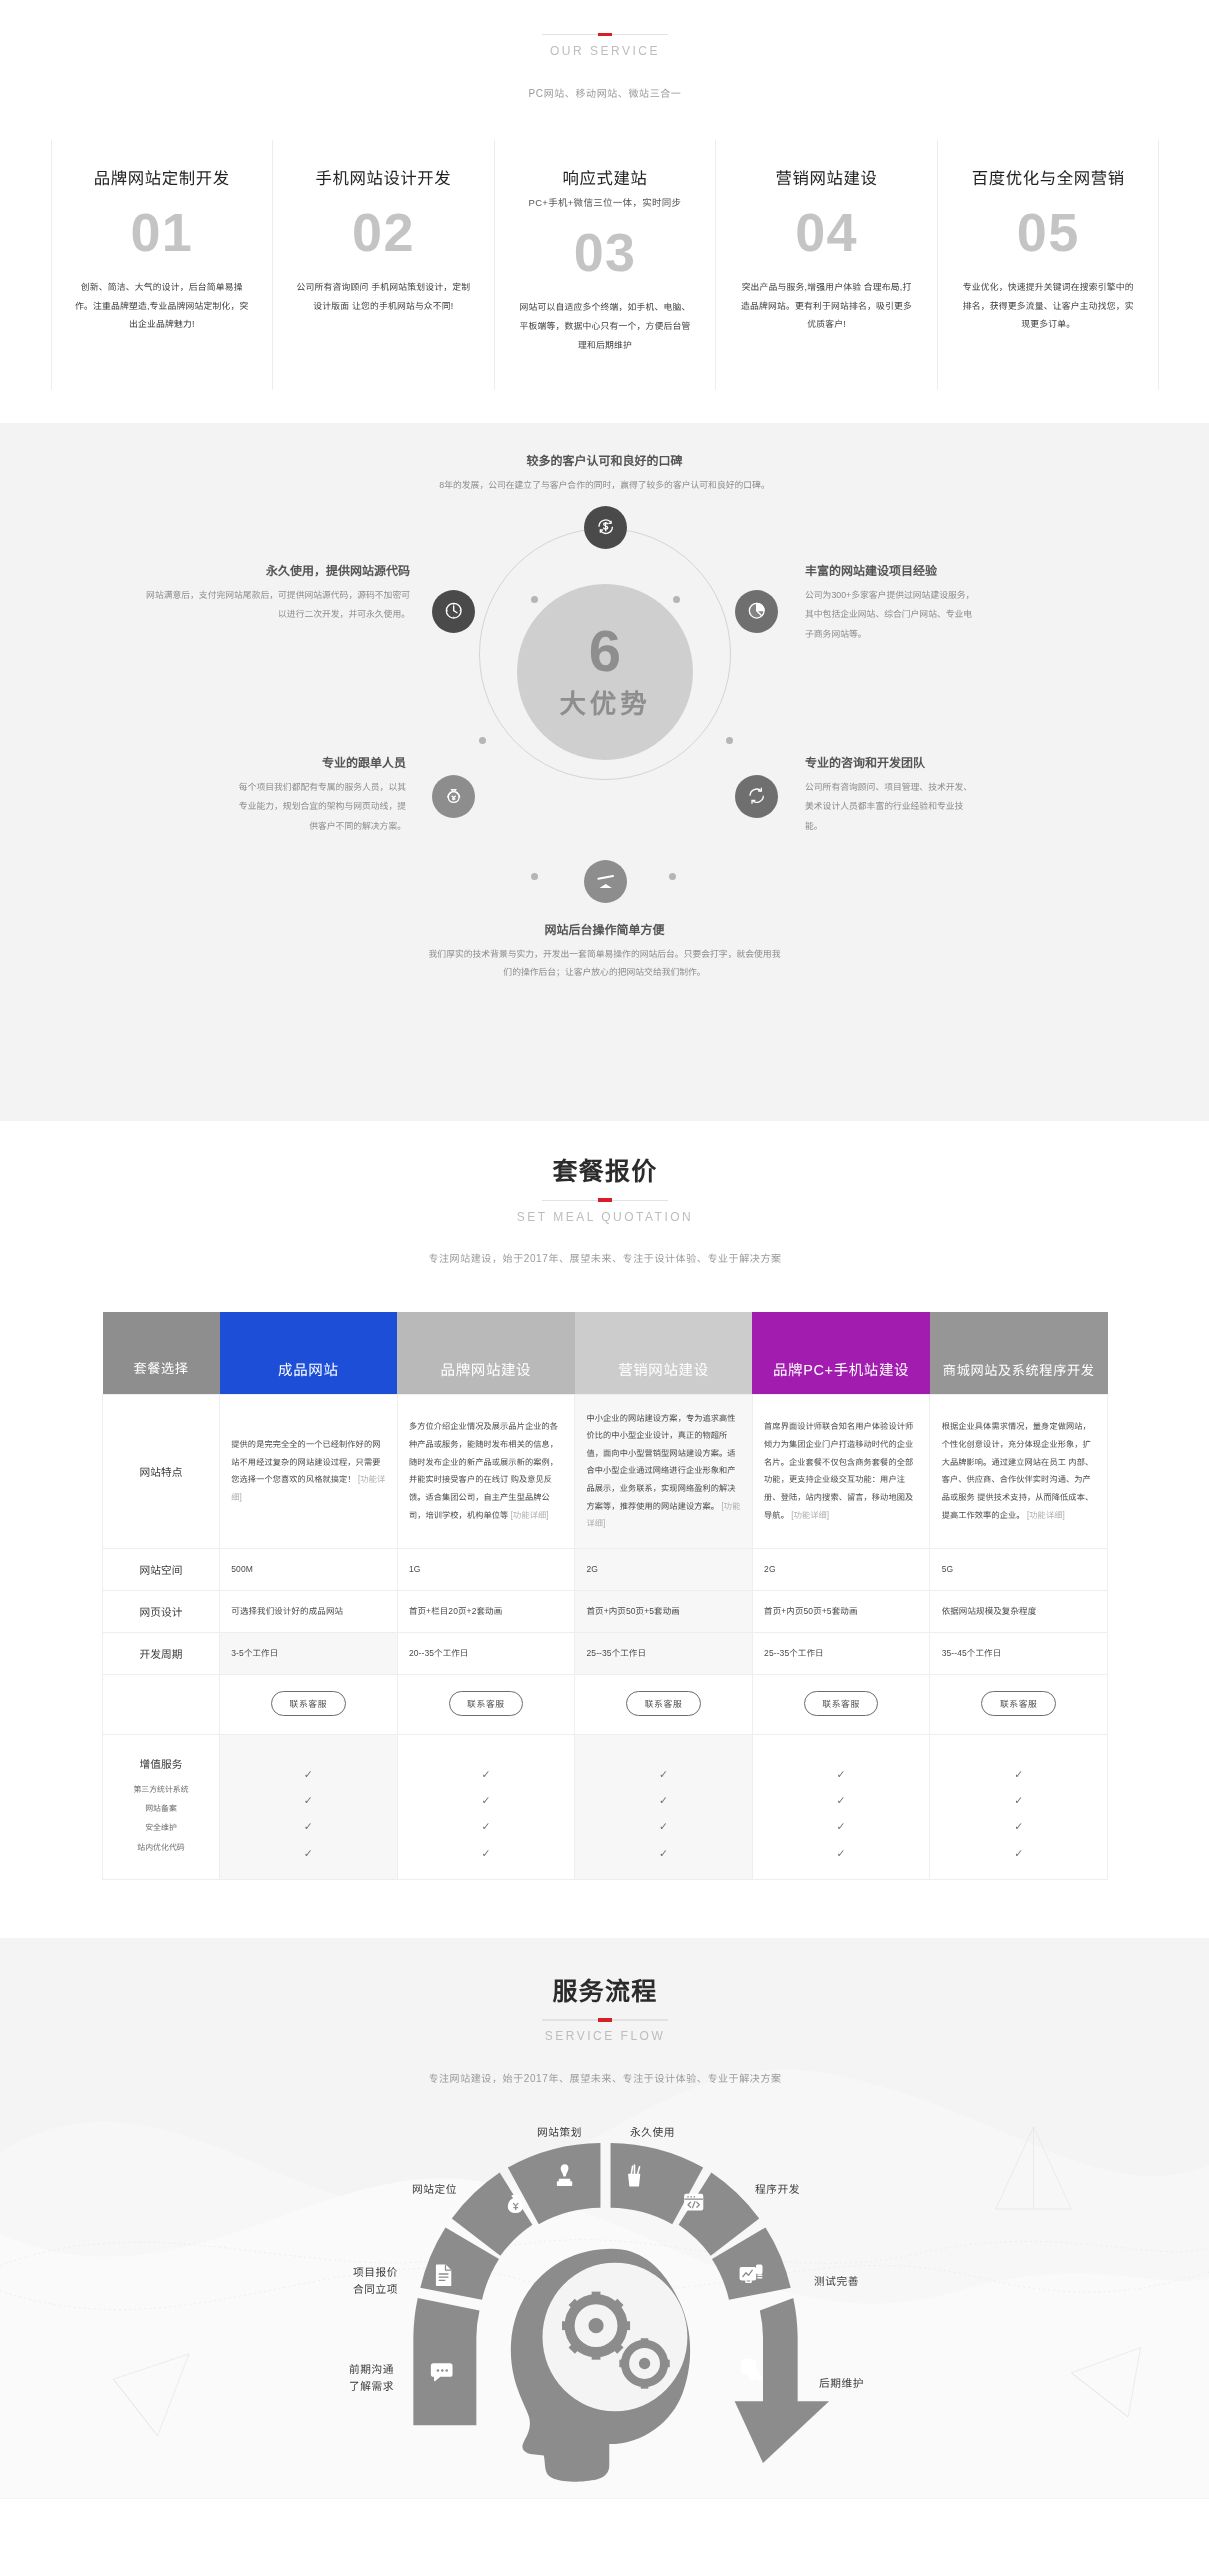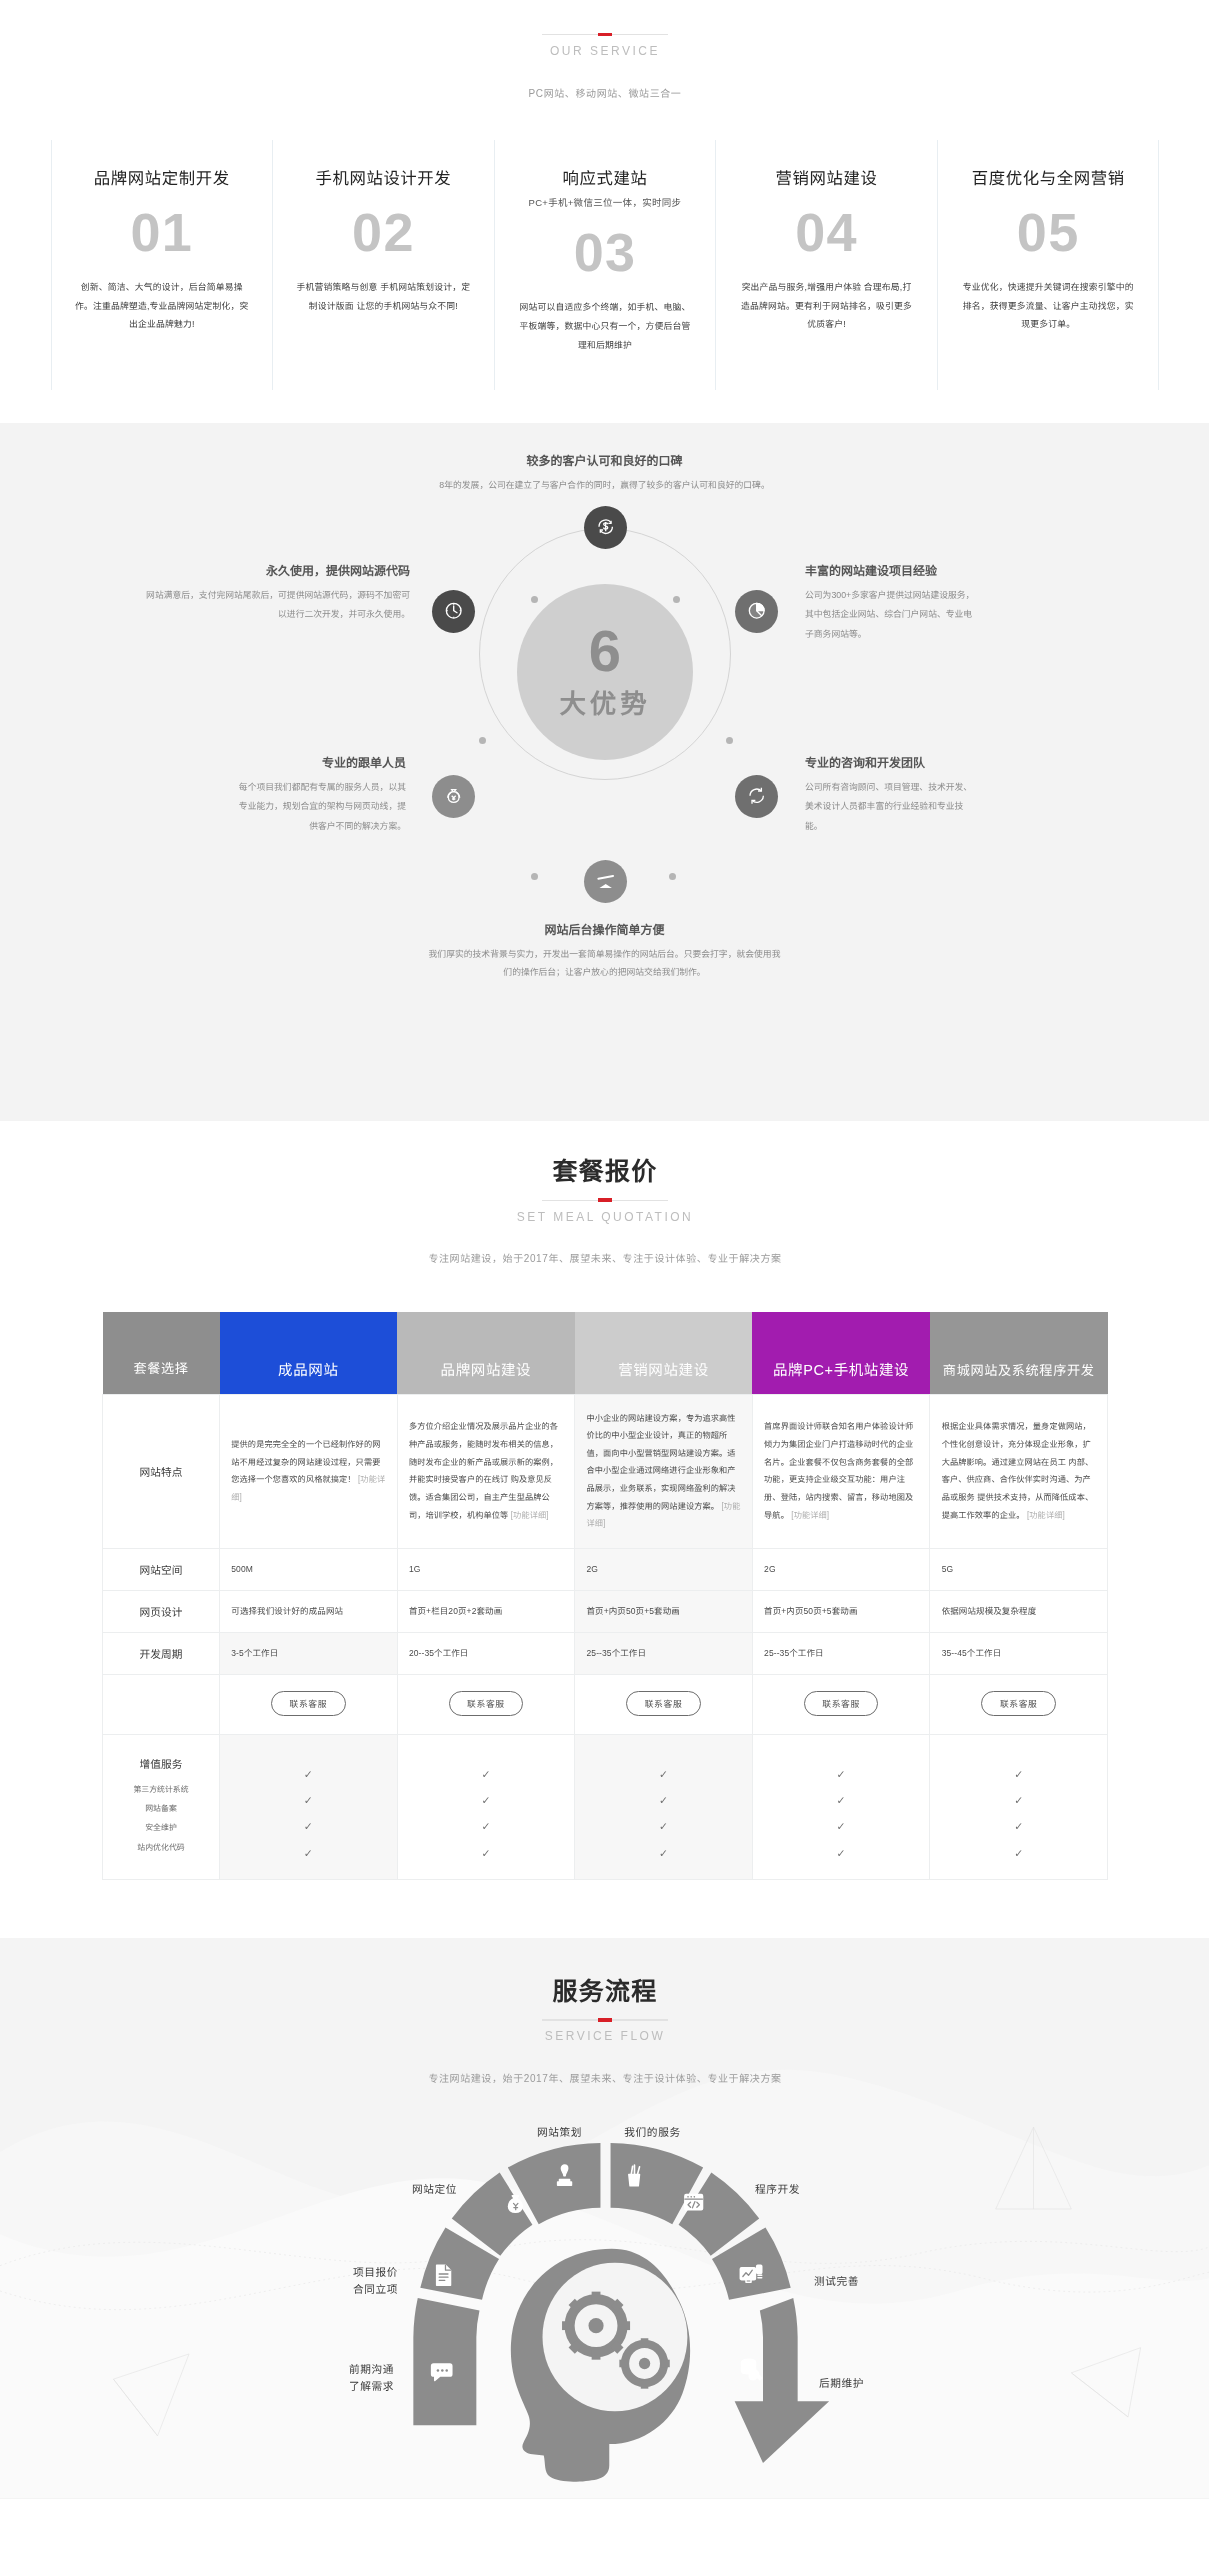--- a/index.html
+++ b/index.html
@@ -175,21 +175,21 @@
     <div class="service-card">
       <div class="sc-title">品牌网站定制开发</div>
       <div class="sc-tag"></div>
       <div class="sc-num">01</div>
       <div class="sc-desc">创新、简洁、大气的设计，后台简单易操作。注重品牌塑造,专业品牌网站定制化，突出企业品牌魅力!</div>
     </div>
     <div class="service-card">
       <div class="sc-title">手机网站设计开发</div>
       <div class="sc-tag"></div>
       <div class="sc-num">02</div>
-      <div class="sc-desc">手机营销策略与创意 手机网站策划设计，定制设计版面 让您的手机网站与众不同!</div>
+      <div class="sc-desc">公司所有咨询顾问 手机网站策划设计，定制设计版面 让您的手机网站与众不同!</div>
     </div>
     <div class="service-card">
       <div class="sc-title">响应式建站</div>
       <div class="sc-tag">PC+手机+微信三位一体，实时同步</div>
       <div class="sc-num">03</div>
       <div class="sc-desc">网站可以自适应多个终端，如手机、电脑、平板端等，数据中心只有一个，方便后台管理和后期维护</div>
     </div>
     <div class="service-card">
       <div class="sc-title">营销网站建设</div>
       <div class="sc-tag"></div>
@@ -545,21 +545,21 @@
           <g transform="translate(762,362)">
             <ellipse cx="15" cy="8" rx="11" ry="4.5" fill="#fff" stroke="#fff"></ellipse>
             <path d="M4,8 v7 c0,2.5 5,4.5 11,4.5 s11,-2 11,-4.5 v-7" fill="#fff" stroke="#fff"></path>
             <path d="M4,15 v7 c0,2.5 5,4.5 11,4.5 s11,-2 11,-4.5 v-7" fill="#fff" stroke="#fff"></path>
             <path d="M21,24 a6,6 0 1 0 7,7 l5,5 l3,-3 l-5,-5 a6,6 0 0 0 -7,-7z" fill="#fff" stroke="#fff"></path>
           </g>
         </g>
       </svg>
 
       <div class="flow-label" style="left:260px; top:-5px; width:82px;">网站策划</div>
-      <div class="flow-label" style="left:353px; top:-5px; width:82px;">我们的服务</div>
+      <div class="flow-label" style="left:353px; top:-5px; width:82px;">永久使用</div>
       <div class="flow-label" style="left:135px; top:52px;  width:82px;text-align:center;">网站定位</div>
       <div class="flow-label" style="left:478px; top:52px;  width:82px;">程序开发</div>
       <div class="flow-label" style="left:76px; top:135px; width:82px;">项目报价
 合同立项</div>
       <div class="flow-label" style="left:537px; top:144px; width:82px;">测试完善</div>
       <div class="flow-label" style="left:69px; top:232px; width:88px;">前期沟通
 了解需求</div>
       <div class="flow-label" style="left:539px; top:246px; width:88px;">后期维护</div>
     </div>
   </div>

